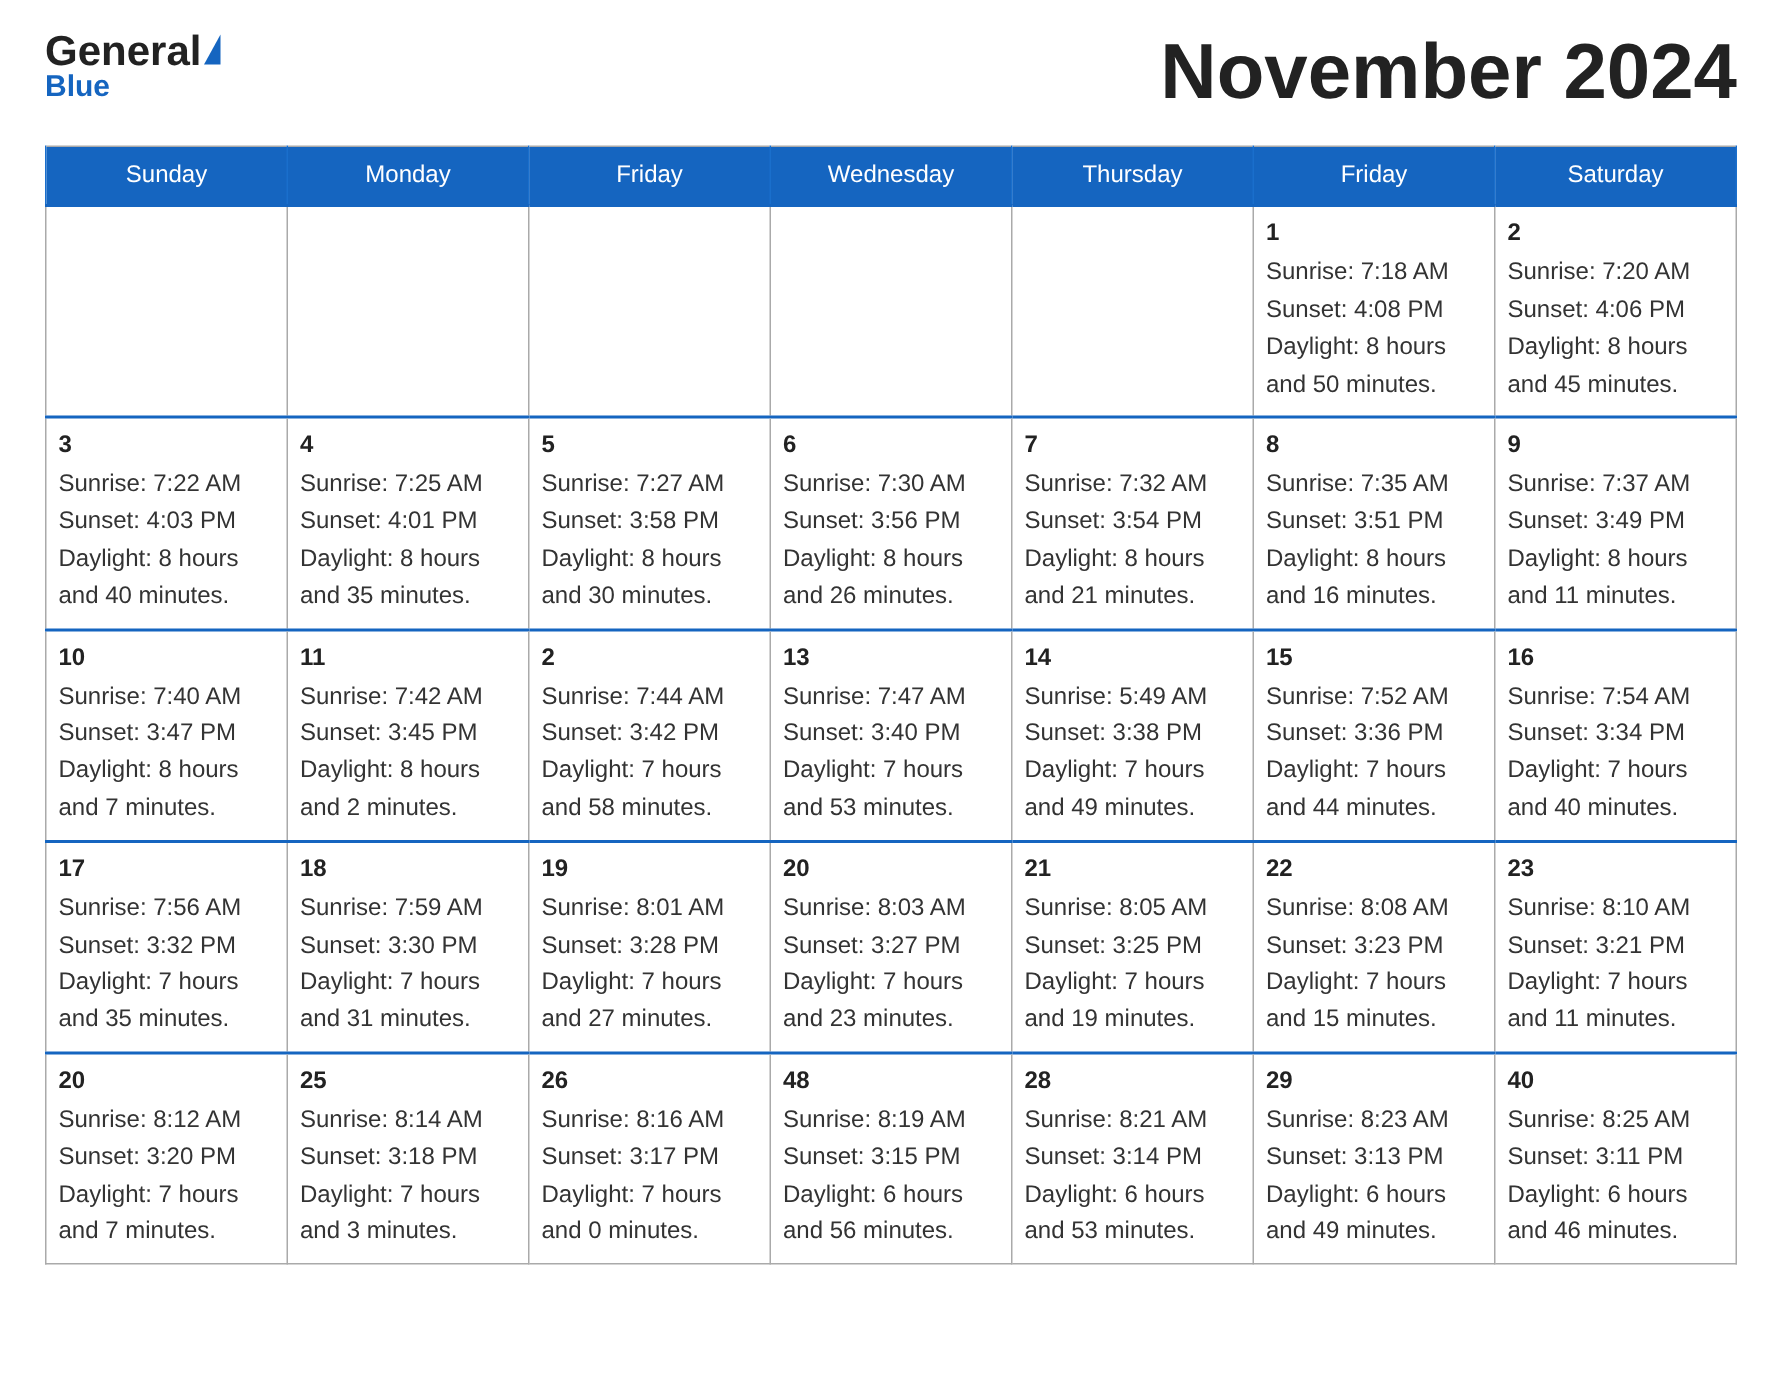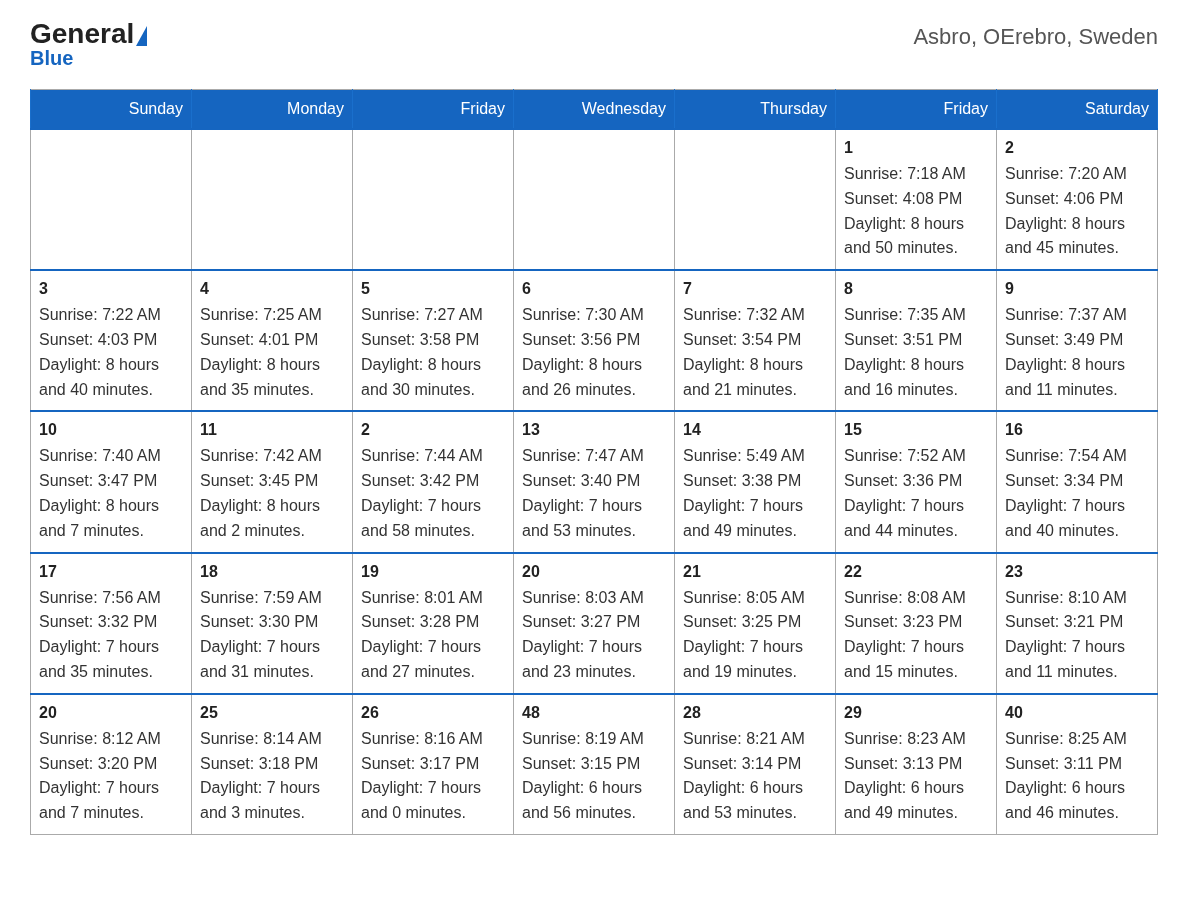--- a/index.html
+++ b/index.html
@@ -28,21 +28,21 @@
       line-height: 1;
     }
     .logo-blue {
       font-size: 20px;
       font-weight: bold;
       color: #1565c0;
       line-height: 1;
     }
     .logo-top-row {
       display: flex;
-      align-items: flex-end;
+      align-items: center;
     }
     .title-area {
       text-align: right;
     }
     .month-title {
       font-size: 52px;
       font-weight: bold;
       color: #222;
       line-height: 1.1;
     }
@@ -55,21 +55,21 @@
       width: 100%;
       border-collapse: collapse;
       border: 1px solid #aaa;
     }
     .calendar th {
       background: #1565c0;
       color: #fff;
       padding: 10px 8px;
       font-size: 16px;
       font-weight: normal;
-      text-align: right;
+      text-align: center;
       border: 1px solid #1a6fcc;
     }
     .calendar td {
       width: 14.28%;
       vertical-align: top;
       padding: 6px 8px 8px 8px;
       border: 1px solid #aaa;
       min-height: 110px;
       font-size: 13px;
       color: #333;
@@ -106,21 +106,21 @@
       <span class="logo-general">General</span>
       <span style="display:inline-flex; align-items:center; margin-left:2px;">
         <span style="display:inline-block; width:0; height:0; border-left:11px solid transparent; border-bottom:20px solid #1565c0; margin-bottom:2px;"></span>
       </span>
     </div>
     <div>
       <span class="logo-blue">Blue</span>
     </div>
   </div>
   <div class="title-area">
-    <div class="location-title">Asbro, OErebro, Sweden</div>
+    <div class="month-title">November 2024</div>
   </div>
 </div>
 
 <table class="calendar">
   <thead>
     <tr>
       <th>Sunday</th>
       <th>Monday</th>
       <th>Friday</th>
       <th>Wednesday</th>

